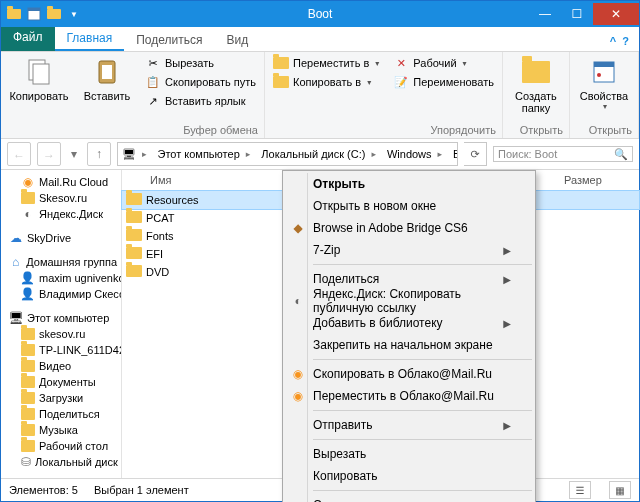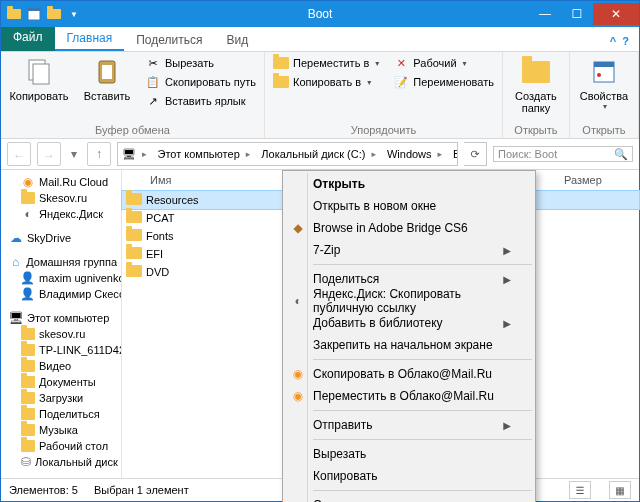--- a/index.html
+++ b/index.html
@@ -15,21 +15,21 @@
   
   .tabstrip{height:24px;background:#fff;border-bottom:1px solid #d8d8d8;display:flex;align-items:flex-end}
   .filetab{background:#0f766e;color:#fff;padding:7px 12px;font-size:12px}
   .rtab{padding:4px 12px;font-size:12px;color:#555}
   .rtab.active{color:#1a8ce0;border-bottom:2px solid #1a8ce0}
   .tabstrip .rhelp{margin-left:auto;padding:4px 10px;color:#1a8ce0;font-weight:bold}
   
   .ribbon{height:86px;background:#f5f6f7;border-bottom:1px solid #d8d8d8;display:flex;font-size:11px}
   .rgroup{border-right:1px solid #e3e3e3;padding:2px 6px 0;display:flex;flex-direction:column}
   .rgroup .body{flex:1;display:flex;align-items:flex-start;gap:4px}
-  .rgroup .label{text-align:center;color:#777;font-size:11px;padding:2px 0}
+  .rgroup .label{text-align:right;color:#777;font-size:11px;padding:2px 0}
   .bigbtn{display:flex;flex-direction:column;align-items:center;width:64px;padding-top:2px}
   .bigbtn .ico{width:32px;height:32px;display:flex;align-items:center;justify-content:center}
   .bigbtn .txt{text-align:center;line-height:12px;margin-top:2px}
   .smallrow{display:flex;align-items:center;gap:4px;padding:1px 2px;white-space:nowrap}
   .smallrow .ico{width:16px;height:16px;display:flex;align-items:center;justify-content:center}
   .colstack{display:flex;flex-direction:column;gap:1px}
   .arrow{font-size:8px;color:#555;margin-left:2px}
   
   .addr{height:30px;border-bottom:1px solid #d8d8d8;display:flex;align-items:center;gap:6px;padding:0 6px;background:#fff}
   .navbtn{width:22px;height:22px;border:1px solid #ccc;border-radius:2px;display:flex;align-items:center;justify-content:center;color:#777;font-size:12px}

